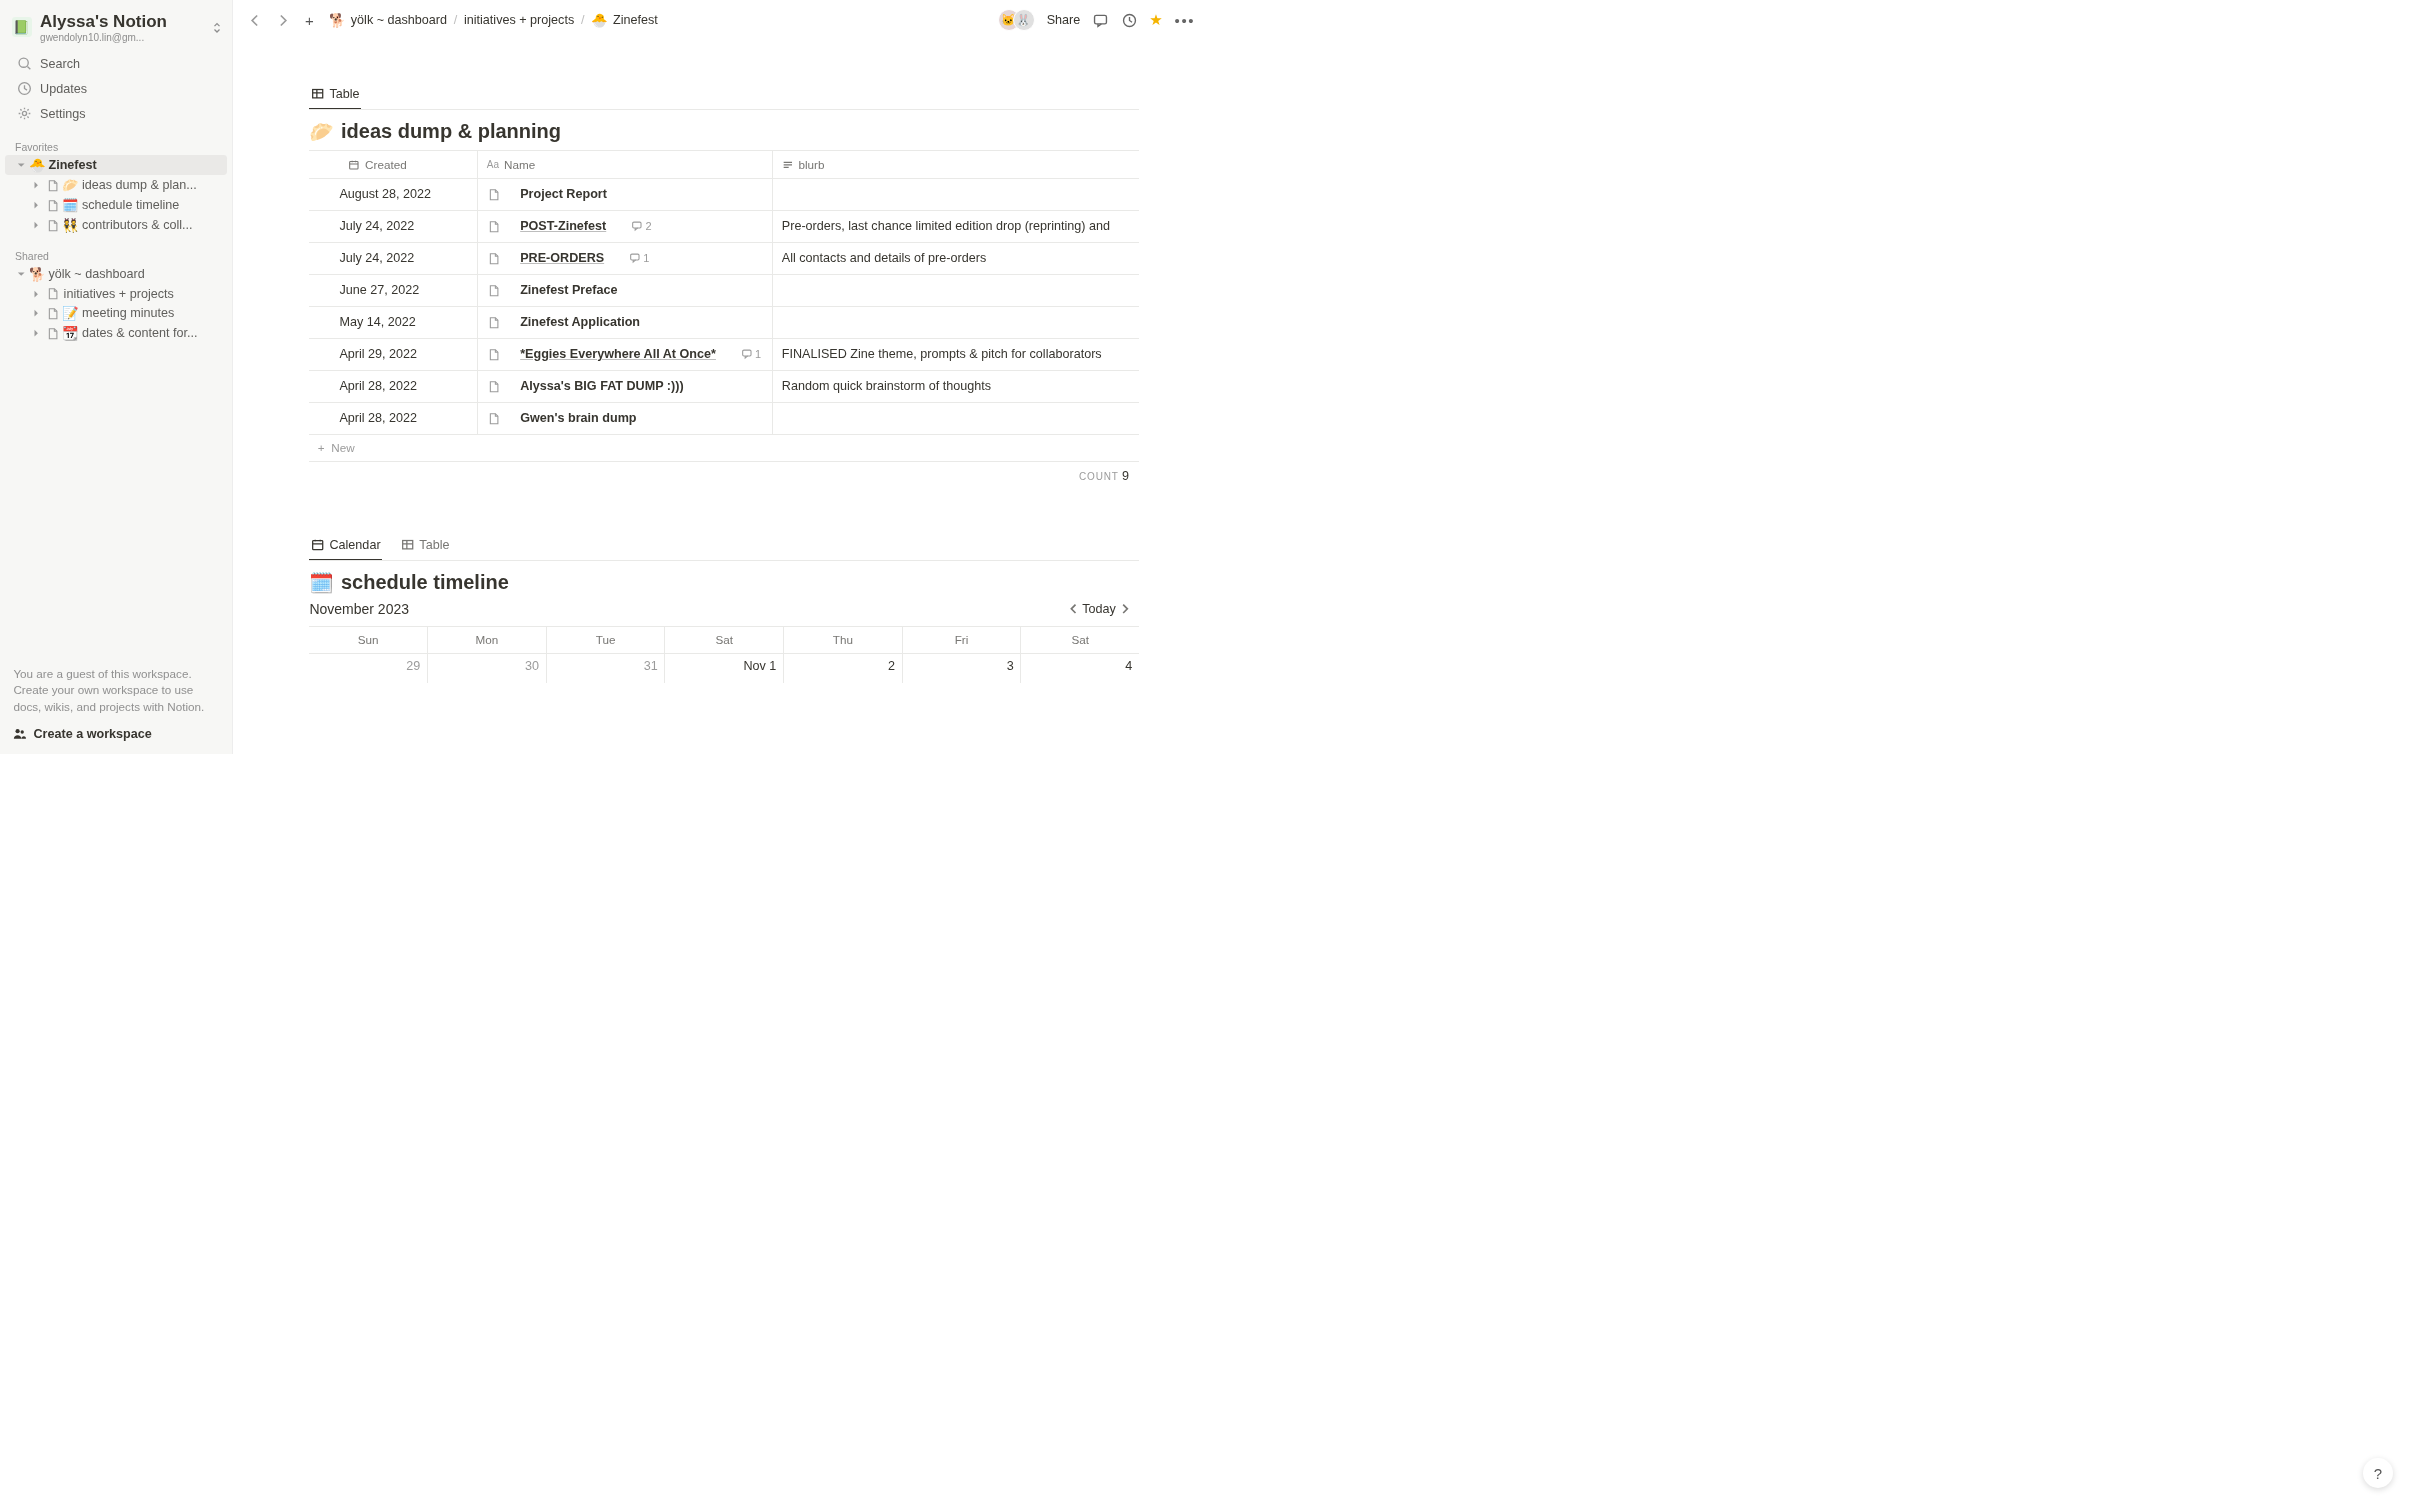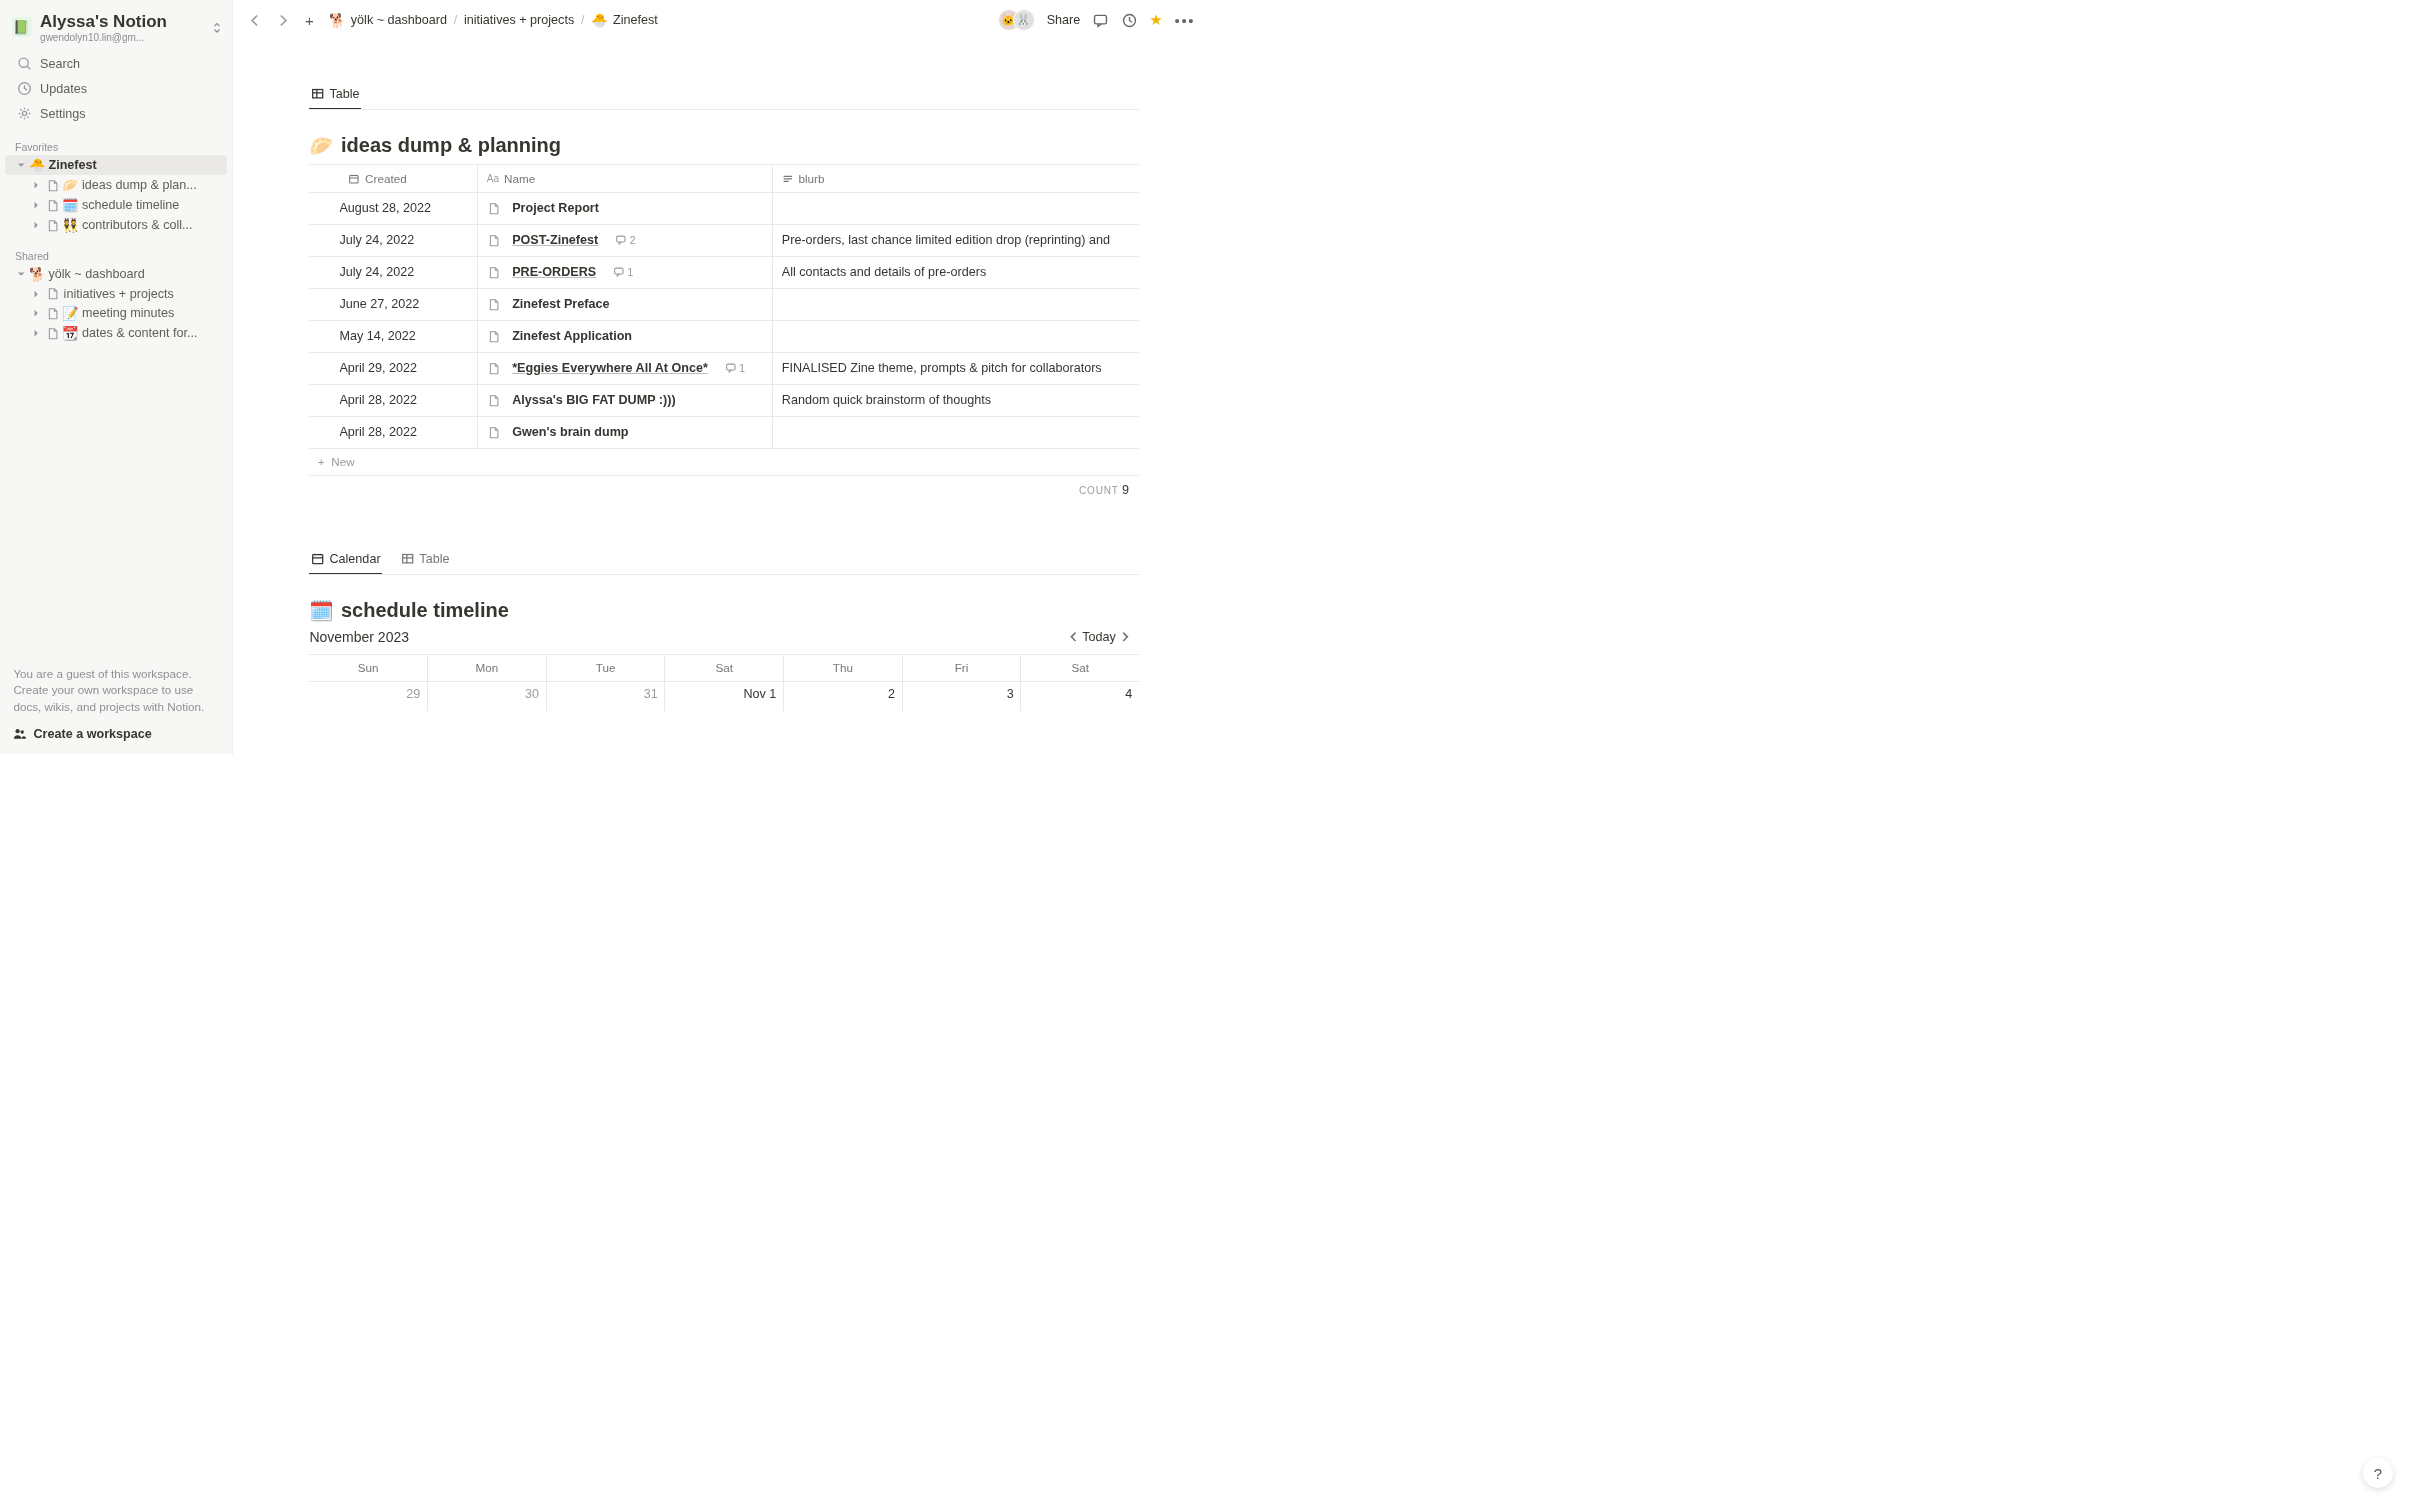--- a/index.html
+++ b/index.html
@@ -55,36 +55,36 @@
 .tb-right { margin-left:auto; display:flex; align-items:center; gap:11.7px;}
 .avatars { display:flex; align-items:center;}
 .avatar { width:22px;height:22px;border-radius:50%;background:#e5d5d5;border:1.7px solid #fff;margin-left:-6.7px; display:flex;align-items:center;justify-content:center;font-size:11.7px;}
 .share-lbl { font-size:12.6px; cursor:pointer;}
 .tb-icon { color:#666; cursor:pointer; display:flex;}
 .star { color:#f5b400; font-size:15px;}
 .more { color:#666; font-size:15px; letter-spacing:1.7px;}
 
 .content { flex:1; overflow:auto; padding: 0 0 34px 0;}
 .block { margin: 42px auto 0 auto; max-width: 838px; padding-left:8.4px; }
-.view-tabs { display:flex; gap:17px; border-bottom:0.8px solid #e9e9e7; margin-bottom:24px;}
+.view-tabs { display:flex; gap:17px; border-bottom:0.8px solid #e9e9e7; margin-bottom:10px;}
 .view-tab { display:flex; align-items:center; gap:5px; padding:5px 1.7px 6.7px 1.7px; font-size:12.6px; color:#787774; cursor:pointer; border-bottom:1.7px solid transparent;}
 .view-tab.active { color:#37352f; border-bottom-color:#37352f; font-weight:500;}
 .db-title { display:flex; align-items:center; gap:6.7px; font-size:20px; font-weight:700; margin-bottom:6.7px;}
 .db-title-emoji { font-size:20px;}
 
 .table { border-top:0.8px solid #e9e9e7; }
 .thead { display:flex; border-bottom:0.8px solid #e9e9e7;}
 .th { padding:6.7px 8.4px; font-size:11.7px; color:#787774; display:flex; align-items:center; gap:5px;}
 .col-created { width:168px;}
 .col-name { width:295px; border-left:0.8px solid #e9e9e7;}
 .col-blurb { flex:1; border-left:0.8px solid #e9e9e7;}
 .trow { display:flex; border-bottom:0.8px solid #e9e9e7; min-height:32px;}
 .td { padding:6.7px 8.4px; font-size:12.6px; display:flex; align-items:center;}
 .td.col-created { padding-left:30px; color:#37352f;}
-.td.col-name { gap:12px; border-left:0.8px solid #e9e9e7;}
+.td.col-name { gap:20px; border-left:0.8px solid #e9e9e7;}
 .td.col-blurb { border-left:0.8px solid #e9e9e7; white-space:nowrap; overflow:hidden; min-width:0;}
 .page-glyph { color:#9b9b9b; flex-shrink:0;}
 .row-title { font-weight:600;}
 .row-title.underlined { text-decoration: underline; text-decoration-color:#bdbdbd;}
 .comment-chip { display:flex;align-items:center;gap:2.5px;color:#9b9b9b;font-size:11px;margin-left:5px;}
 .new-row { display:flex; align-items:center; padding:6.7px 8.4px 6.7px 8.4px; color:#9b9b9b; gap:6.7px; border-bottom:0.8px solid #e9e9e7; cursor:pointer;}
 .count-row { text-align:right; padding:6.7px 10px 0 0; color:#9b9b9b; font-size:10px; letter-spacing:0.8px;}
 .count-row .num { color:#37352f; font-size:12.6px; letter-spacing:0; margin-left:3.4px;}
 
 .cal-header { display:flex; align-items:center; margin-top:5px; padding-right:8.4px;}

